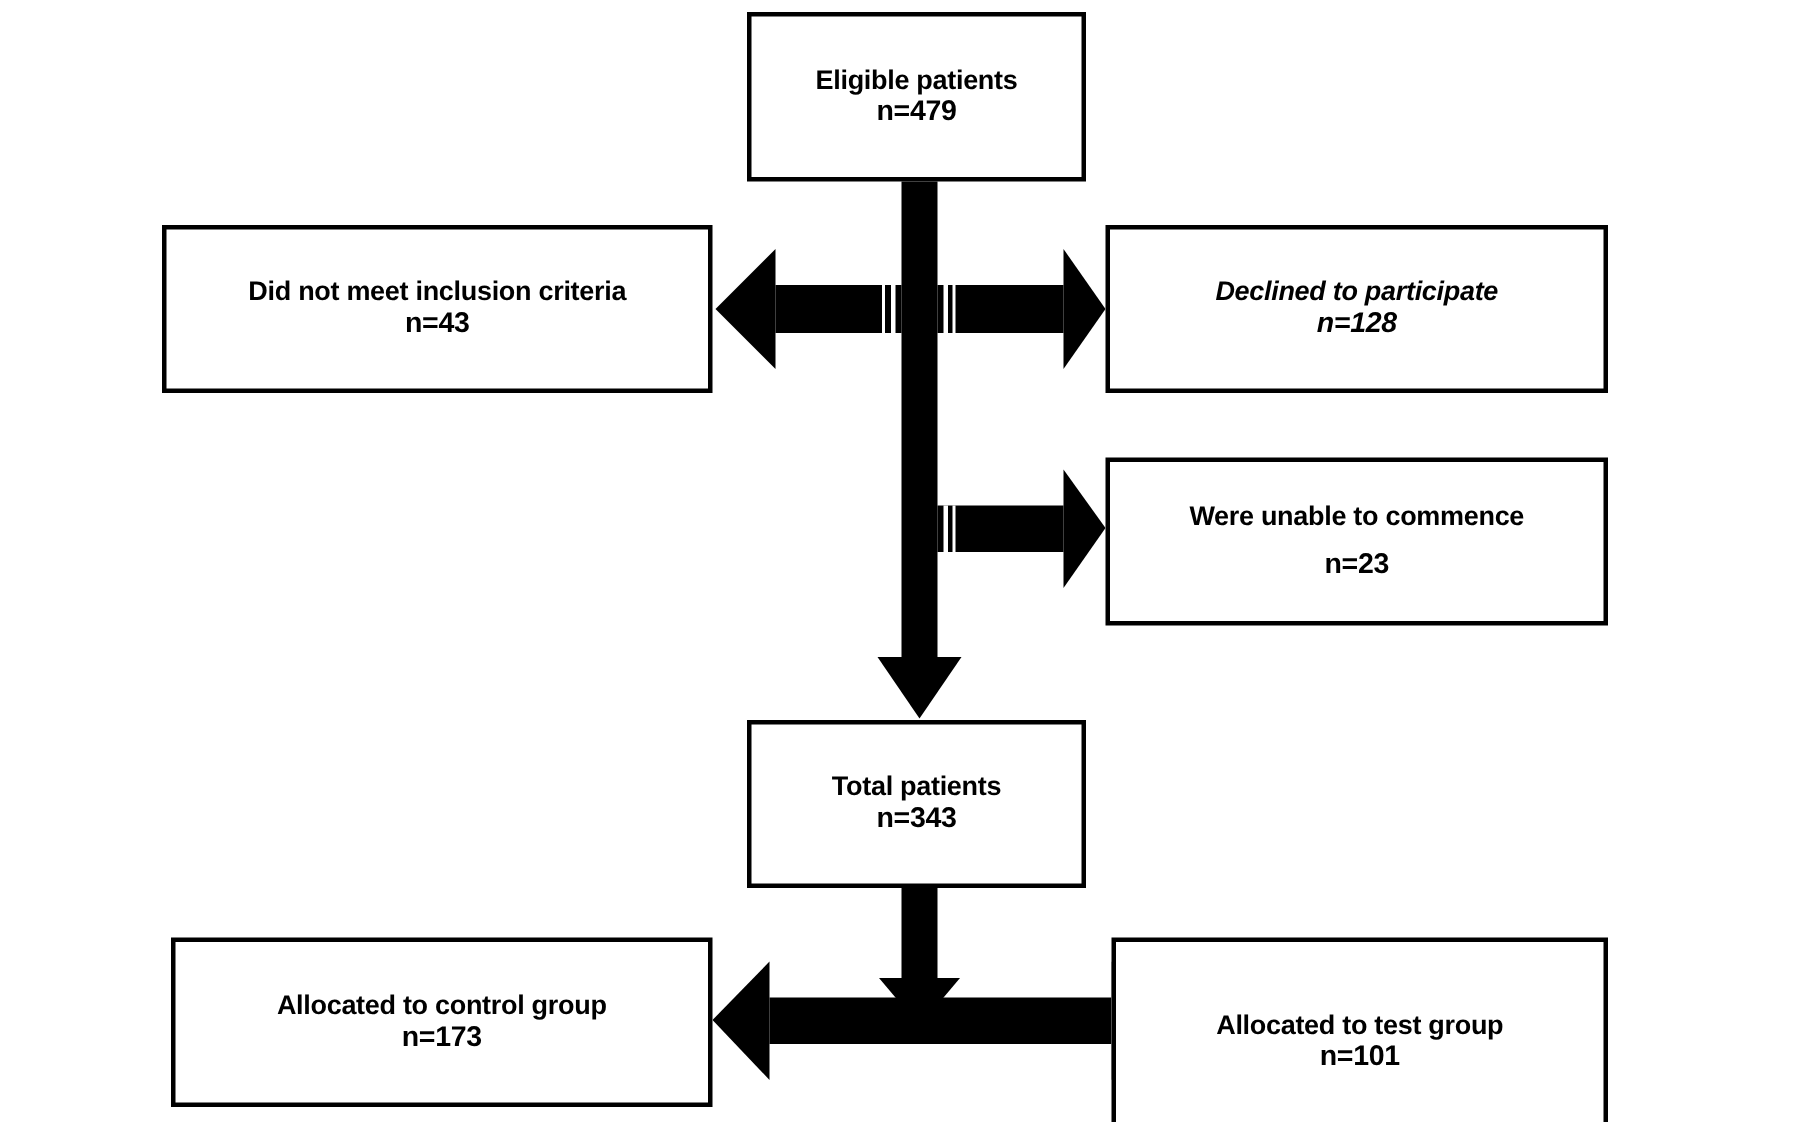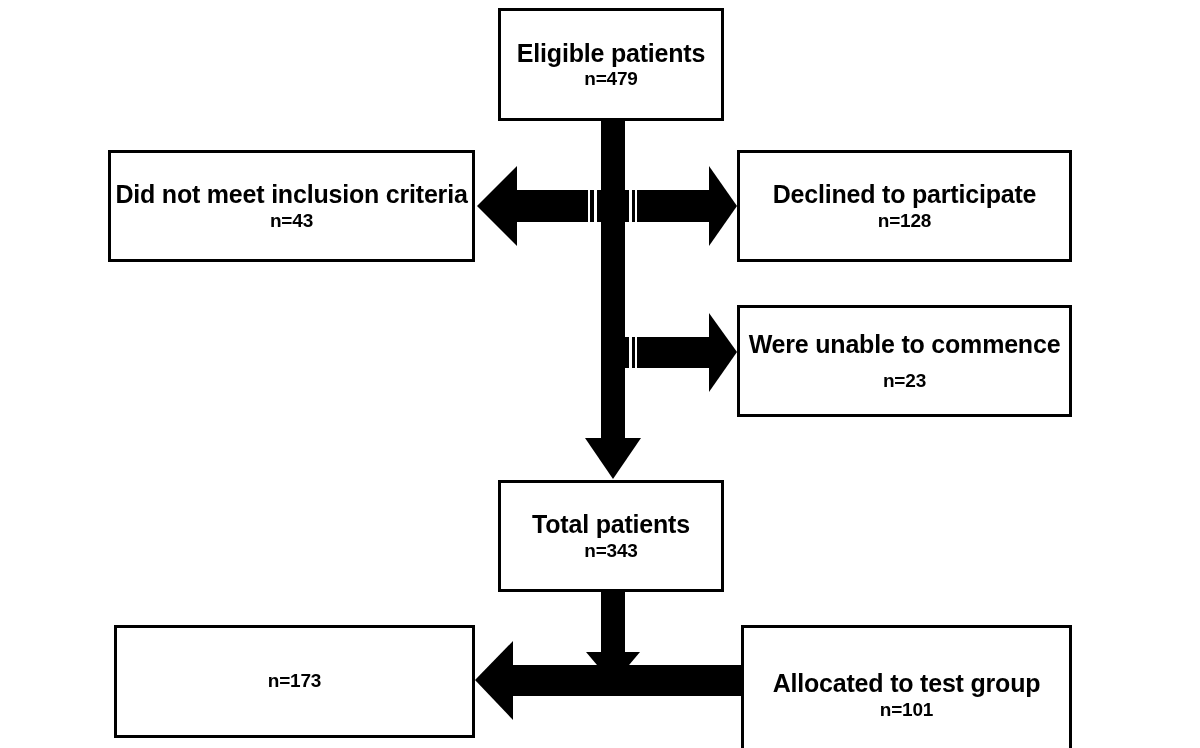--- a/index.html
+++ b/index.html
@@ -24,21 +24,21 @@
     background: #ffffff;
     border: 3px solid #000000;
     display: flex;
     flex-direction: column;
     align-items: center;
     justify-content: center;
     text-align: center;
     z-index: 3;
   }
   .flow-box .line1 {
-    font-size: 25px;
+    font-size: 18px;
     font-weight: bold;
     color: #000000;
     line-height: 1.18;
     white-space: nowrap;
     letter-spacing: -0.2px;
   }
   .flow-box .line2 {
     font-size: 19px;
     font-weight: bold;
     color: #000000;
@@ -116,36 +116,37 @@
   <div class="flow-box" style="left:498px; top:8px; width:226px; height:113px;">
     <div class="line1">Eligible patients</div>
     <div class="line2">n=479</div>
   </div>
 
   <div class="flow-box" style="left:108px; top:150px; width:367px; height:112px;">
     <div class="line1">Did not meet inclusion criteria</div>
     <div class="line2">n=43</div>
   </div>
 
-  <div class="flow-box" style="left:737px; top:150px; width:335px; height:112px;">
+  <div class="flow-box" style="left:737px; top:150px; width:335px; height:112px;font-style:italic;">
     <div class="line1">Declined to participate</div>
     <div class="line2">n=128</div>
   </div>
 
   <div class="flow-box" style="left:737px; top:305px; width:335px; height:112px;gap:11px;">
     <div class="line1">Were unable to commence</div>
     <div class="line2">n=23</div>
   </div>
 
   <div class="flow-box" style="left:498px; top:480px; width:226px; height:112px;">
     <div class="line1">Total patients</div>
     <div class="line2">n=343</div>
   </div>
 
   <div class="flow-box" style="left:114px; top:625px; width:361px; height:113px;">
+    <div class="line1">Allocated to control group</div>
     <div class="line2">n=173</div>
   </div>
 
   <div class="flow-box" style="left:741px; top:625px; width:331px; height:140px;">
     <div class="line1">Allocated to test group</div>
     <div class="line2">n=101</div>
   </div>
 
 </div>
 

